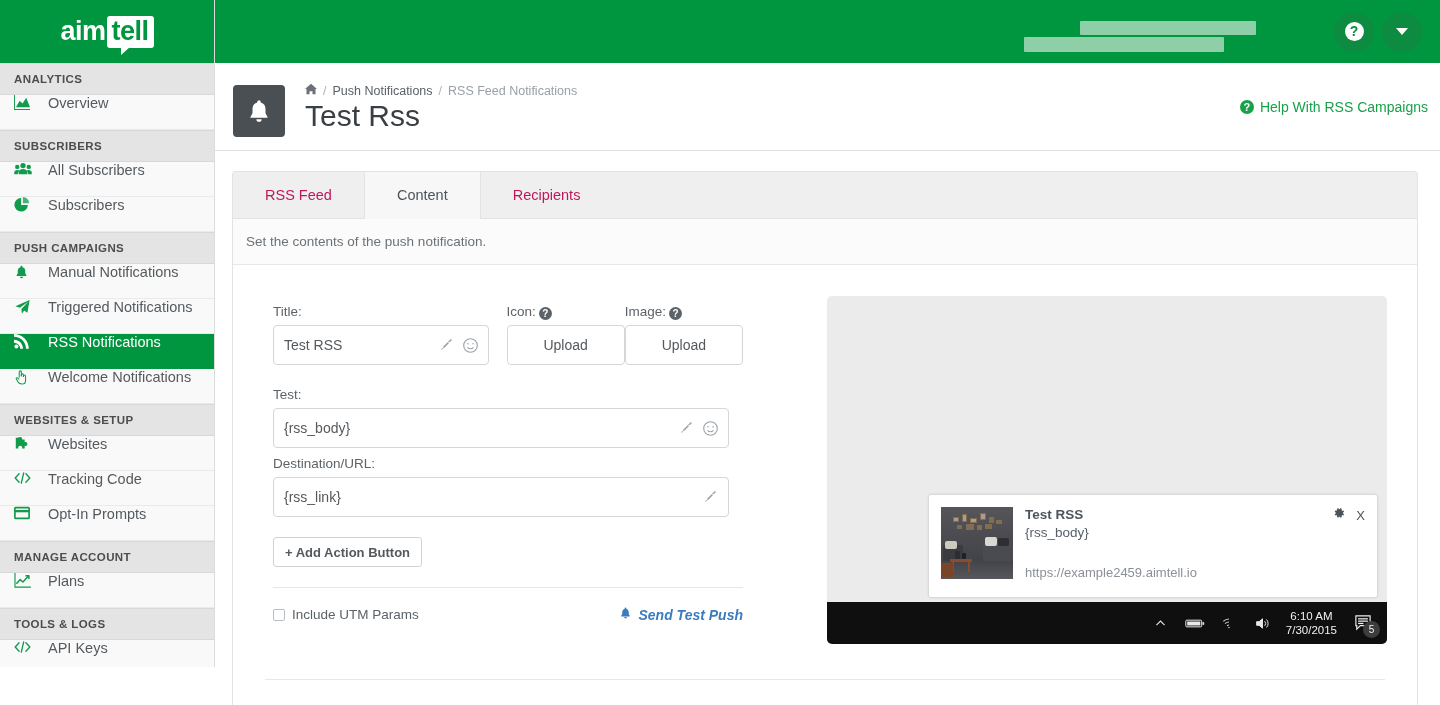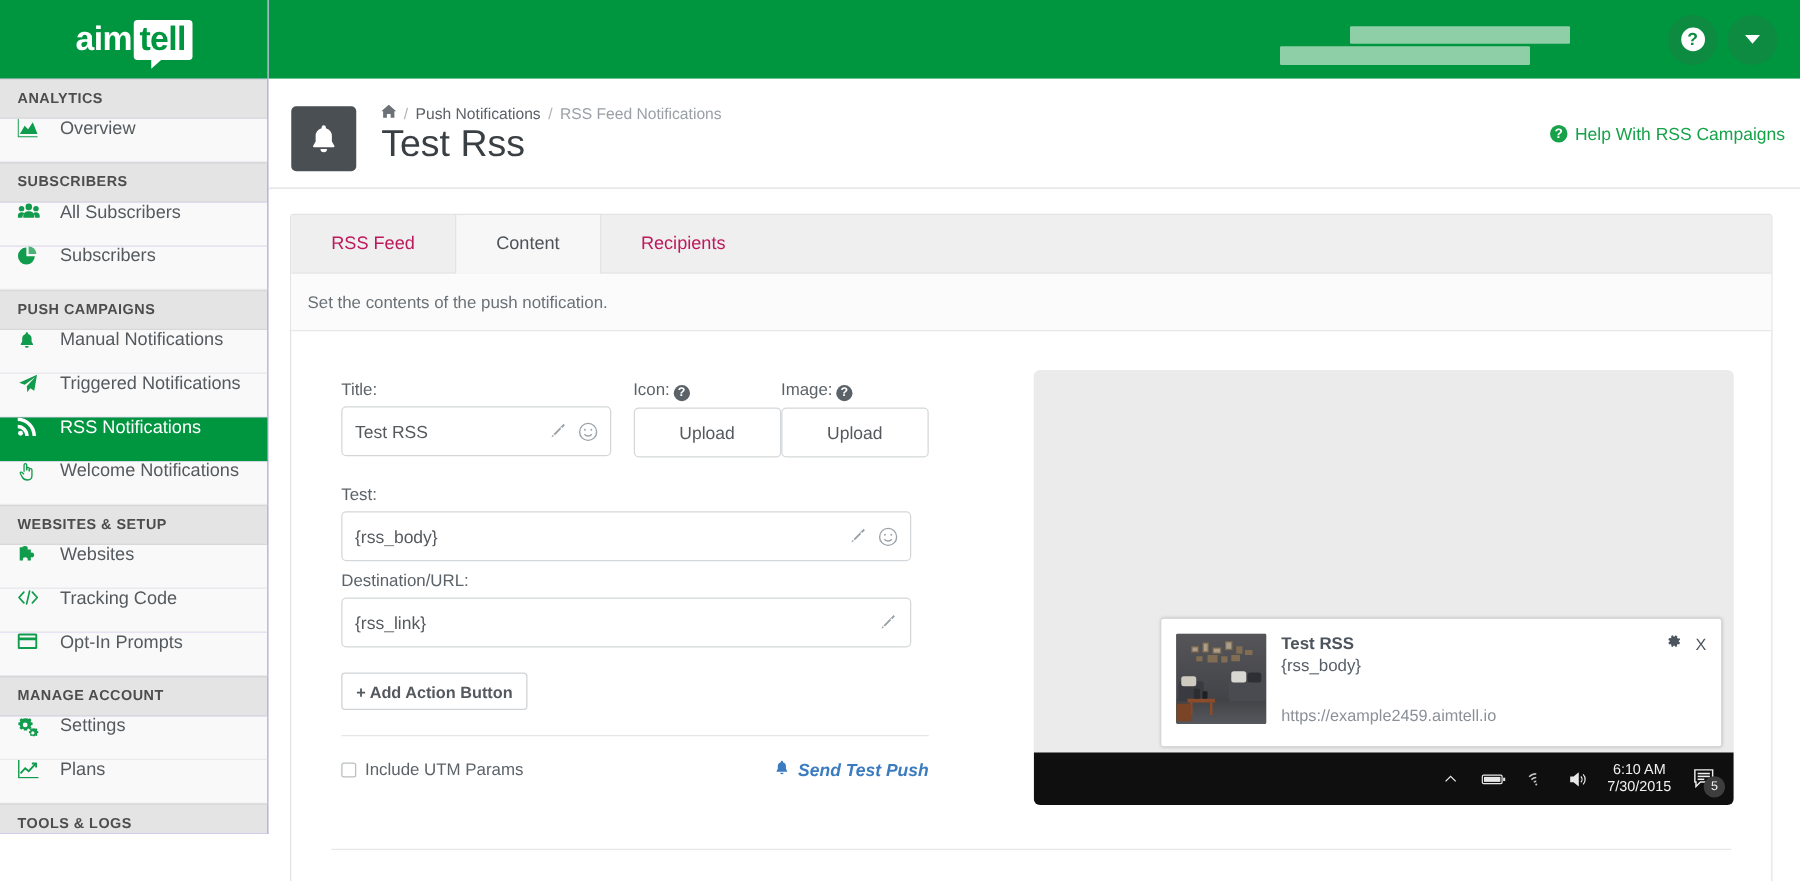--- a/index.html
+++ b/index.html
@@ -370,29 +370,20 @@
         <div class="nav-item">
           <span class="nav-ico">
             <svg width="16" height="14" viewBox="0 0 18 15" fill="none" stroke="currentColor" stroke-width="1.9">
               <rect x="1" y="1.4" width="16" height="12.2" rx="0.8"></rect>
               <path d="M1 5.4h16" stroke-width="2.6"></path>
             </svg>
           </span>
           <span>Opt-In Prompts</span>
         </div>
         <div class="nav-header">MANAGE ACCOUNT</div>
-        <div class="nav-item">
-          <span class="nav-ico">
-            <svg width="17" height="16" viewBox="0 0 18 17" fill="currentColor">
-              <path d="M7 1.8 8.4 2a4.6 4.6 0 0 1 1 .4l1-.8 1.5 1.5-.8 1.1c.2.3.3.6.4 1l1.3.2v2.1l-1.3.2c-.1.4-.2.7-.4 1l.8 1.1-1.5 1.5-1-.8c-.4.2-.7.3-1 .4l-.3 1.3H5.5L5.2 11c-.4-.1-.7-.2-1-.4l-1 .8L1.6 9.9l.8-1.1a4.6 4.6 0 0 1-.4-1L.7 7.5V5.4L2 5.2c.1-.4.2-.7.4-1l-.8-1.1L3.1 1.6l1 .8c.3-.2.7-.3 1-.4zm-.5 3.5a2 2 0 1 0 0 4.1 2 2 0 0 0 0-4.1z"></path>
-              <path d="M13.6 10.2l1 .2c.2.1.4.2.6.3l.7-.6 1 1-.5.8.3.7 1 .2v1.4l-1 .2-.3.7.5.8-1 1-.7-.6-.6.3-.2 1h-1.4l-.2-1-.6-.3-.7.6-1-1 .5-.8-.3-.7-1-.2v-1.4l1-.2.3-.7-.5-.8 1-1 .7.6.6-.3zm-.6 2.6a1.4 1.4 0 1 0 0 2.8 1.4 1.4 0 0 0 0-2.8z"></path>
-            </svg>
-          </span>
-          <span>Settings</span>
-        </div>
         <div class="nav-item">
           <span class="nav-ico">
             <svg width="17" height="15" viewBox="0 0 18 16" fill="none" stroke="currentColor" stroke-width="1.6">
               <path d="M1 0v15h17" stroke-width="1.2"></path>
               <path d="M2.5 11.5 6.5 7l3 2.6L15.5 3"></path>
               <path d="M12.2 3h3.6v3.4" stroke-linejoin="round"></path>
             </svg>
           </span>
           <span>Plans</span>
         </div>

